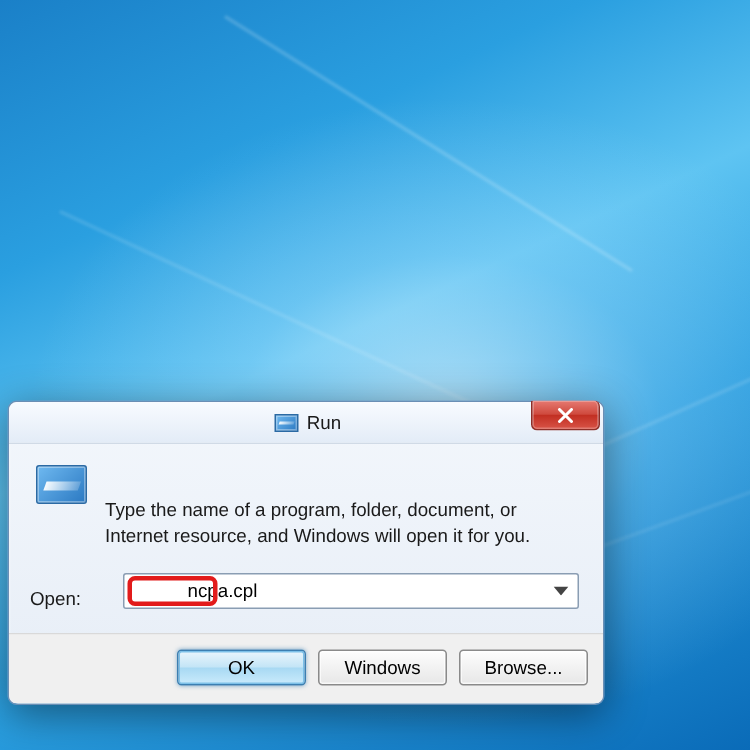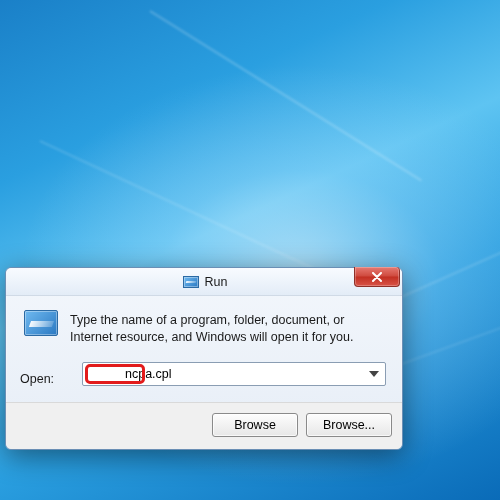--- a/index.html
+++ b/index.html
@@ -73,20 +73,21 @@
     display: flex; align-items: flex-start; gap: 12px;
     margin-bottom: 16px;
   }
   .big-icon {
     width: 34px; height: 34px; flex: none;
     margin-left: 6px;
   }
   .instruction {
     font-size: 12.5px; color: #1a1a1a; line-height: 1.35;
     padding-top: 2px;
+    margin-top: 20px;
   }
 
   .row2 {
     display: flex; align-items: flex-end; gap: 22px;
     margin: 4px 4px 16px 2px;
   }
   .open-label {
     font-size: 12.5px; color: #1a1a1a;
     width: 40px;
   }
@@ -194,18 +195,19 @@
             <svg width="10" height="6" viewBox="0 0 10 6">
                 <path d="M0 0 L5 6 L10 0 Z" fill="#444"></path>
               </svg>
           </span>
           <div class="highlight"></div>
         </div>
       </div>
     </div>
 
     <div class="footer">
-      <button class="btn">Browse</button>
+      <button class="btn default">OK</button>
+      <button class="btn">Windows</button>
       <button class="btn">Browse...</button>
     </div>
 
   </div>
 </div>
 
 </body></html>

